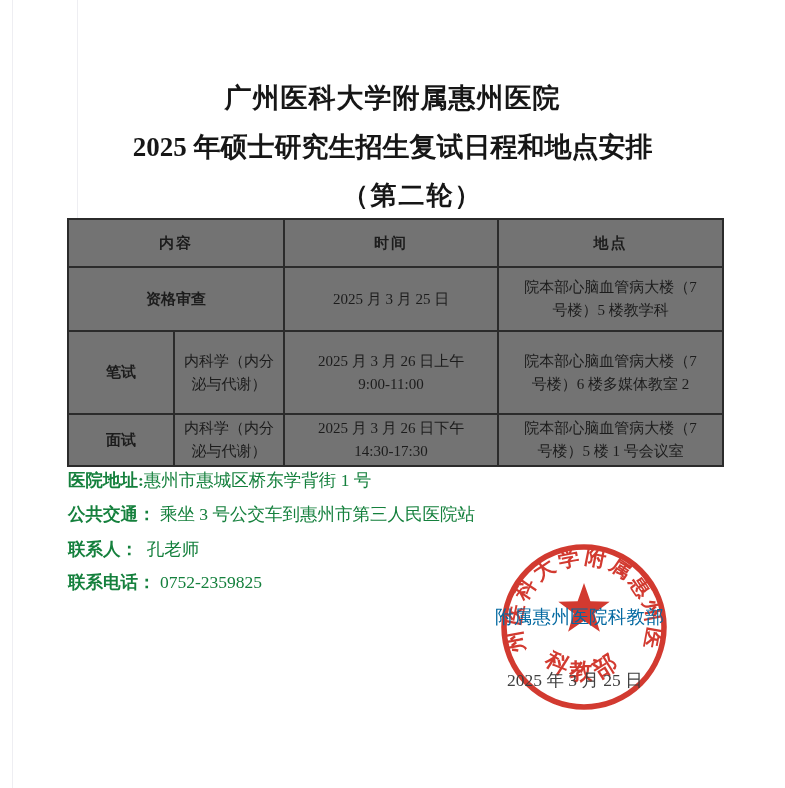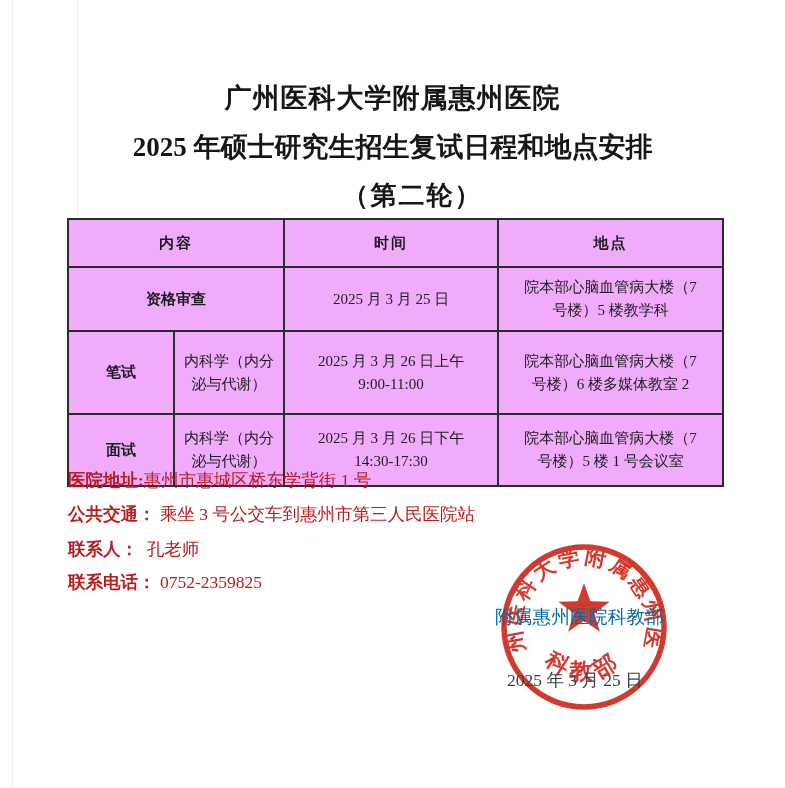--- a/index.html
+++ b/index.html
@@ -16,38 +16,38 @@
     position: absolute; top: 0; width: 1px; background: #eeeef2;
   }
   .title { position: absolute; left: 0; width: 785px; text-align: center; font-weight: bold; color: #161616; }
   .title-1 { top: 80px;  font-size: 27px; letter-spacing: 1px; }
   .title-2 { top: 129px; font-size: 27px; }
   .title-3 { top: 178px; font-size: 26px; letter-spacing: 2px; padding-left: 40px; }
 
   table.schedule {
     position: absolute; left: 67px; top: 218px;
     width: 655px; border-collapse: collapse; table-layout: fixed;
-    background: #f0abfc;
+    background: #737373;
   }
   table.schedule td {
     border: 2px solid #2b2b2b;
     text-align: center; vertical-align: middle;
     font-size: 15px; line-height: 23px;
     white-space: pre-line;
     padding: 2px 4px;
     color: #1c1c1c;
   }
   tr.r-head { height: 48px; }
   tr.r-1 { height: 64px; }
   tr.r-2 { height: 83px; }
-  tr.r-3 { height: 72px; }
+  tr.r-3 { height: 52px; }
   td.head { font-size: 25px; font-weight: bold; letter-spacing: 2px; color: #111; }
   td.item { font-weight: bold; font-size: 16px; }
 
-  .footer-line { position: absolute; left: 68px; font-size: 17.5px; white-space: nowrap; color: #b91c1c; }
+  .footer-line { position: absolute; left: 68px; font-size: 17.5px; white-space: nowrap; color: #15803d; }
   .footer-line .lbl { font-weight: bold; }
   .fl-1 { top: 468px; }
   .fl-2 { top: 502px; }
   .fl-3 { top: 537px; }
   .fl-4 { top: 570px; }
 
   .seal {
     position: absolute; left: 489px; top: 532px;
     width: 190px; height: 190px;
     opacity: 0.92; z-index: 2;

